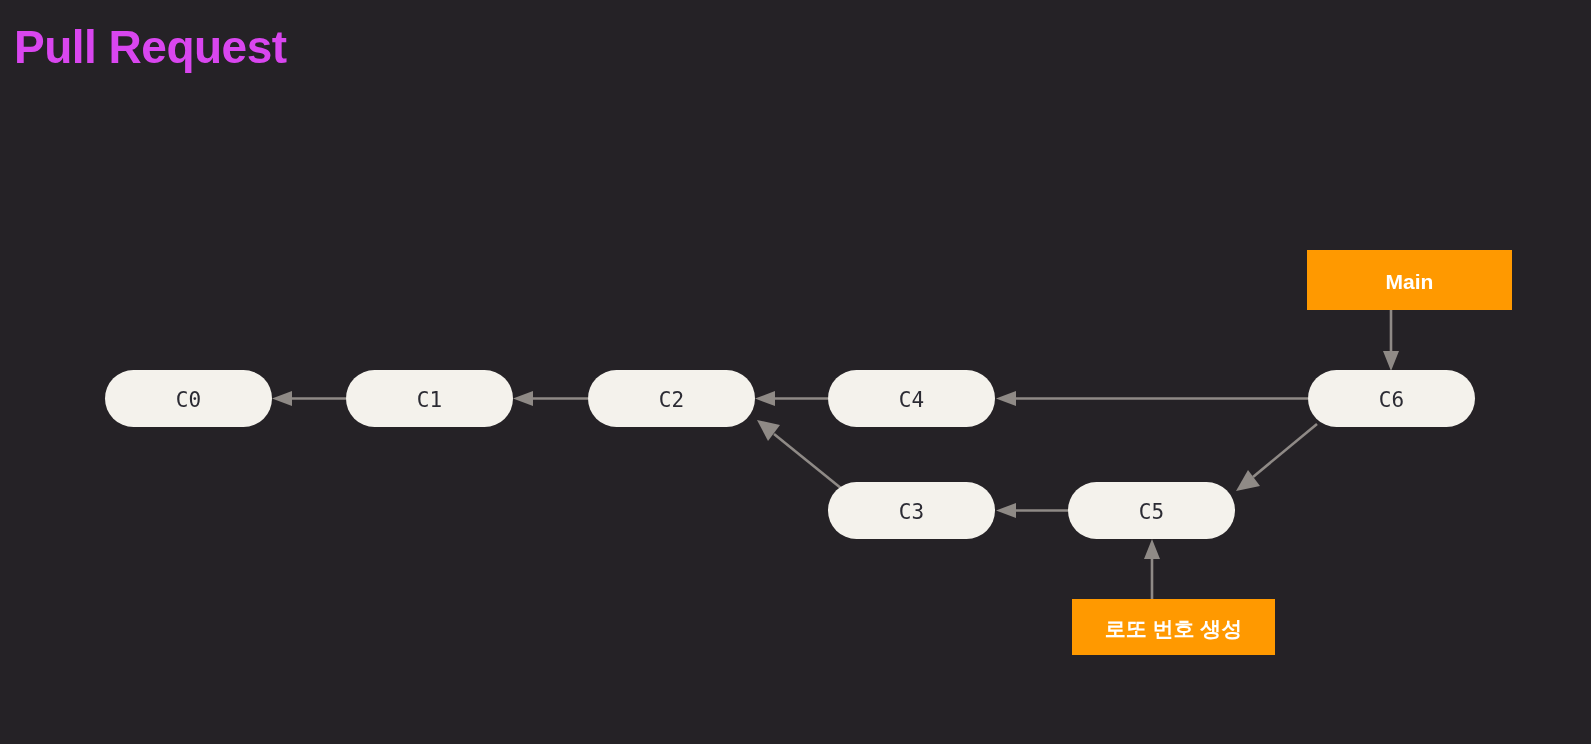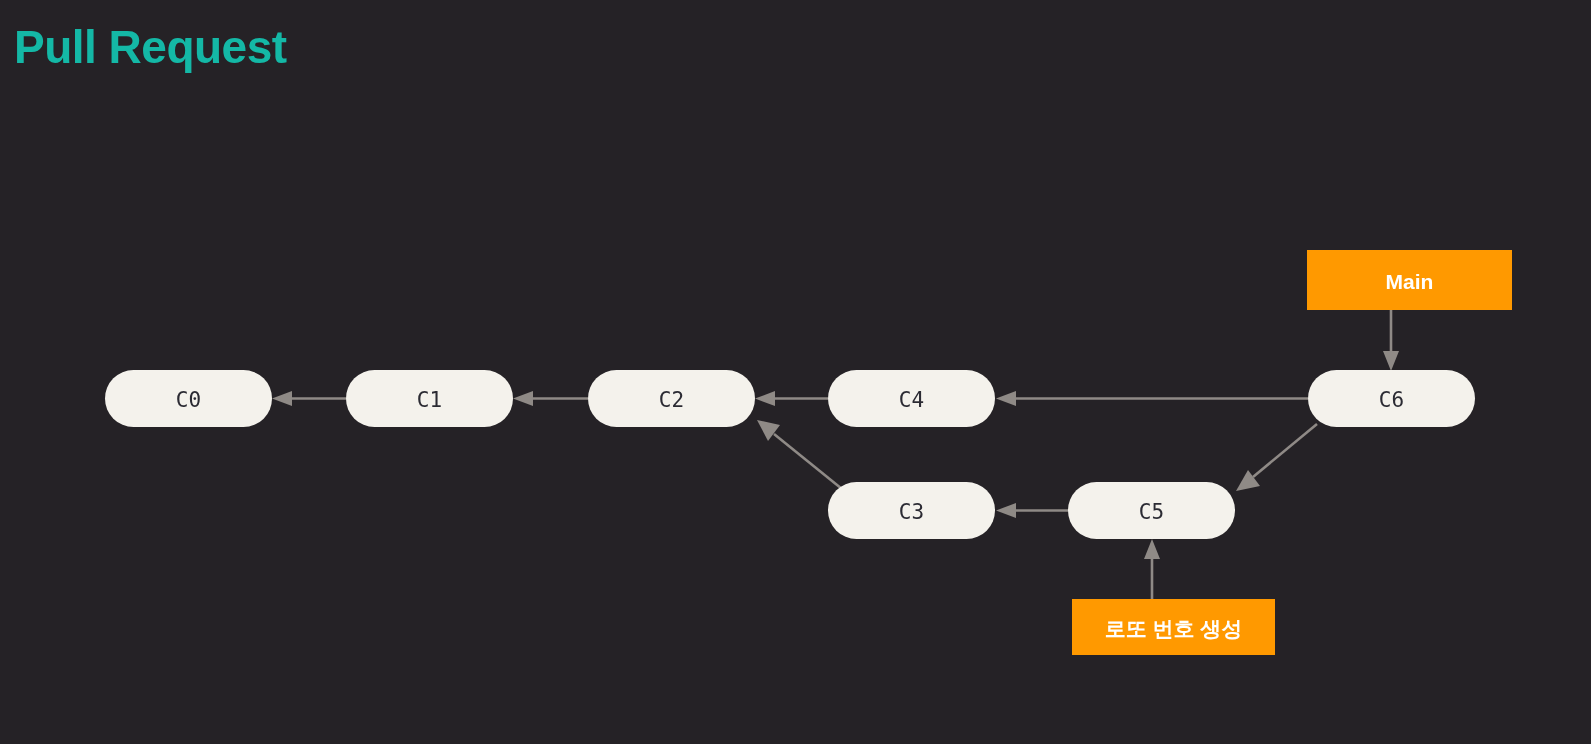--- a/index.html
+++ b/index.html
@@ -14,21 +14,21 @@
     background: #252226;
     font-family: "Liberation Sans", sans-serif;
     position: relative;
   }
   #page-title {
     position: absolute;
     left: 14px;
     top: 22px;
     font-size: 46px;
     font-weight: bold;
-    color: #14b8a6;
+    color: #d946ef;
     letter-spacing: -0.5px;
     line-height: 1.1;
     margin: 0;
     white-space: nowrap;
   }
   #graph-canvas {
     position: absolute;
     left: 0;
     top: 0;
     width: 1591px;

